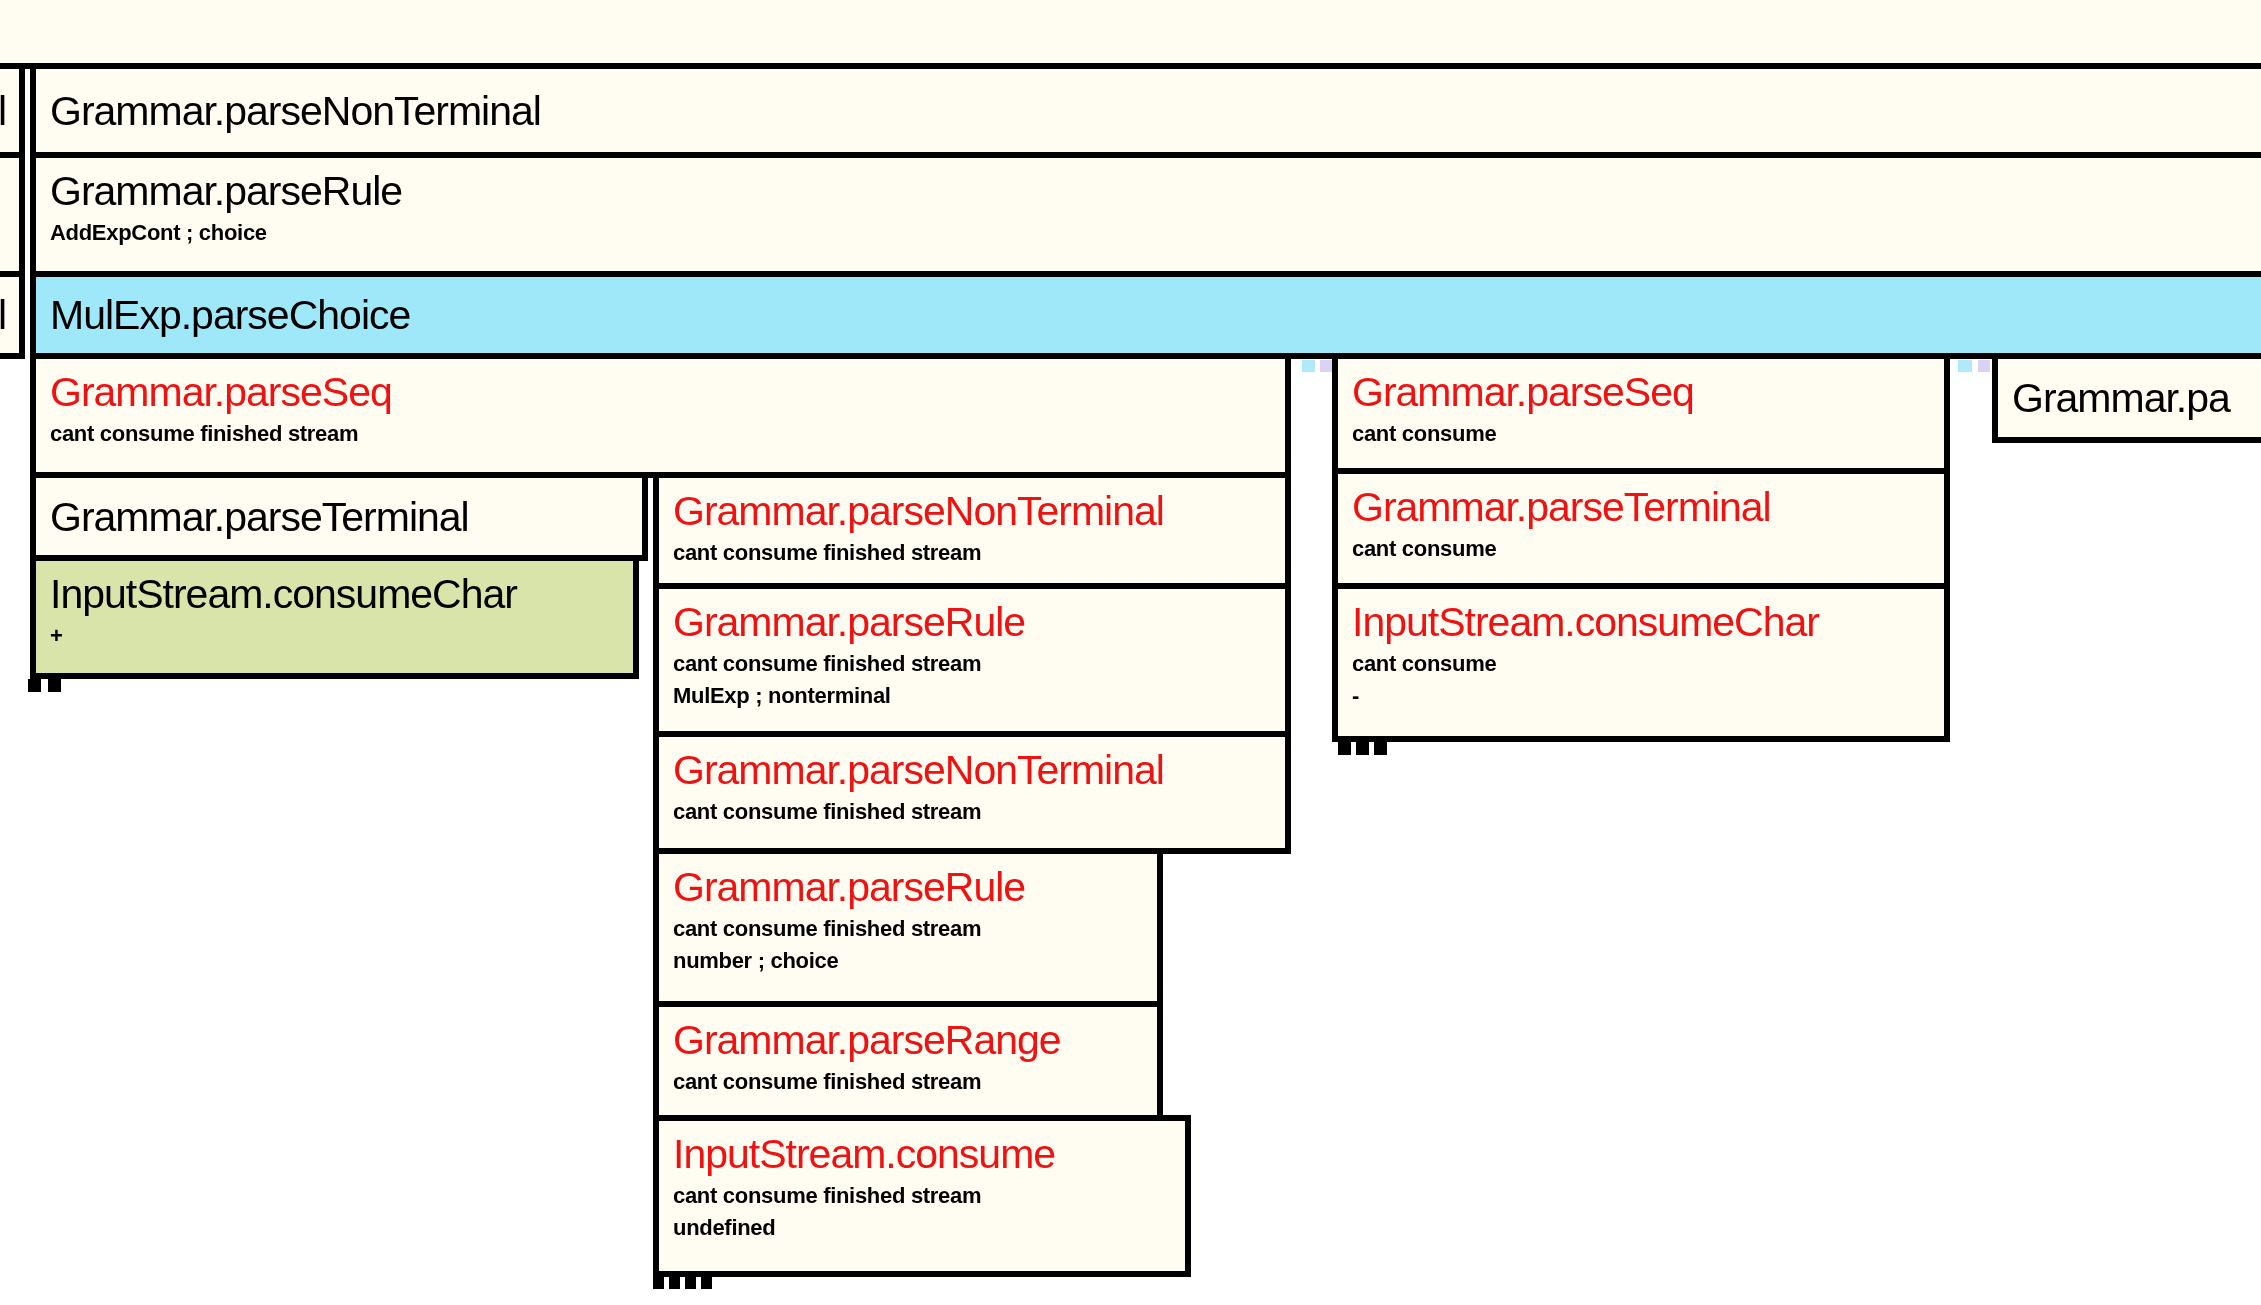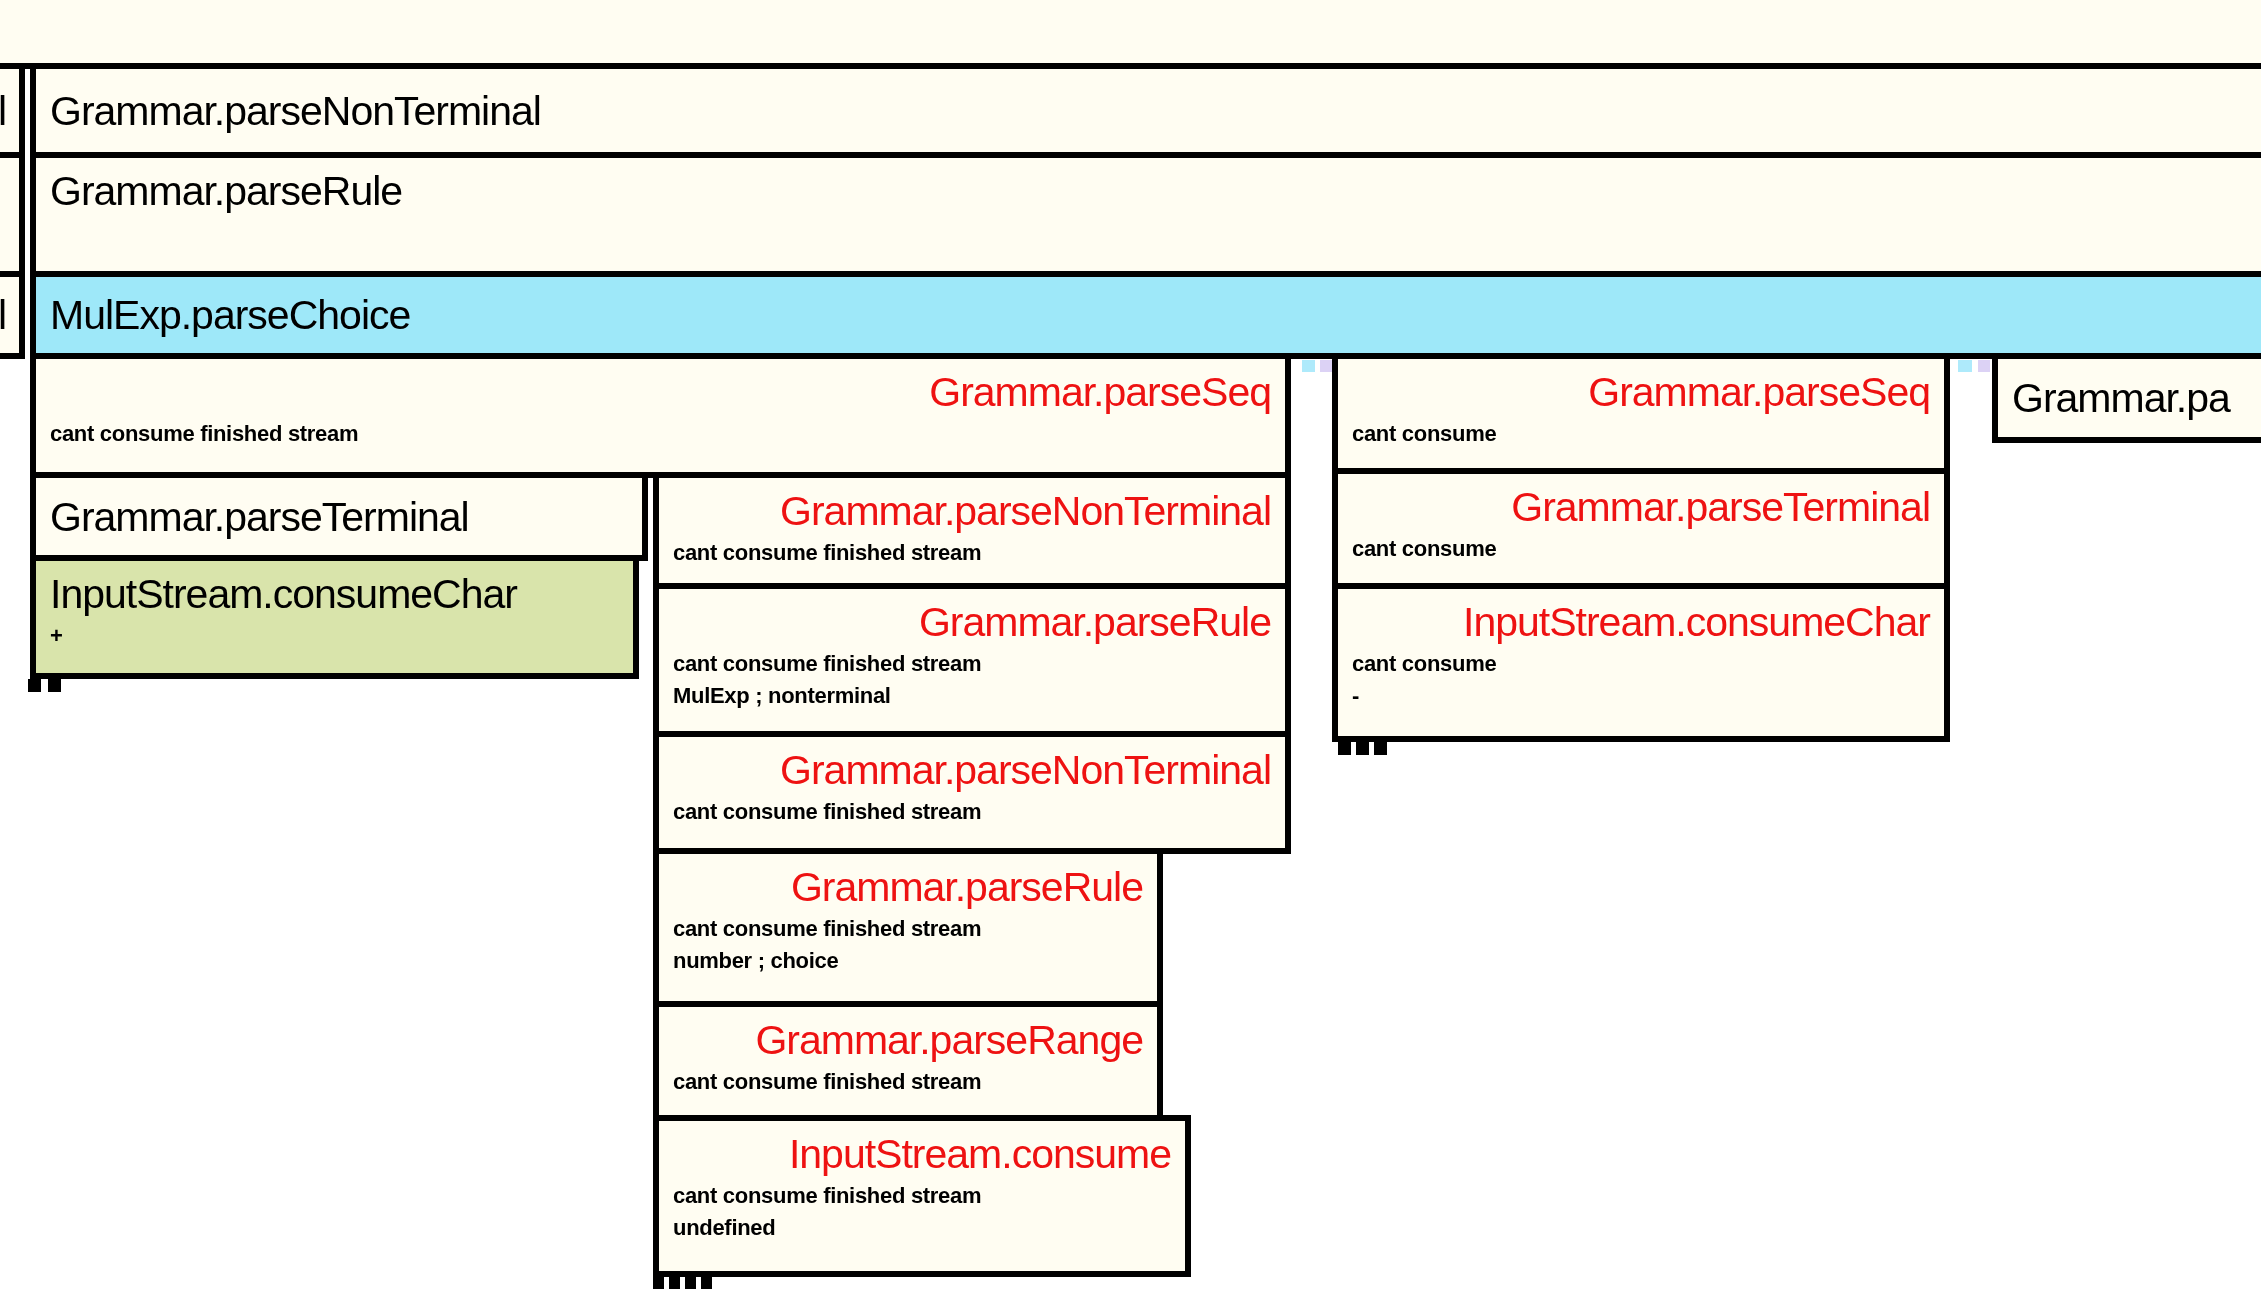--- a/index.html
+++ b/index.html
@@ -21,21 +21,21 @@
   .center{display:flex; align-items:center; padding-top:0; padding-bottom:0;}
   .title{
     font-size:41px; line-height:50px; letter-spacing:-1px;
     white-space:nowrap; color:var(--ink);
   }
   .sub{
     font-size:22px; font-weight:700; line-height:30px;
     letter-spacing:-0.3px; white-space:nowrap; color:var(--ink);
     margin-top:2px;
   }
-  .fail .title{color:var(--red);text-align:right;}
+  .fail .title{color:var(--red);}
   .selected{background:var(--cyan);}
   .consumed{background:var(--green);}
   .strip{background:var(--paper);}
   .stub{padding:0 0 0 2px;}
   .dot{position:absolute; background:#000;}
   .marker{position:absolute; top:360px; height:12px;}
   .m-blue{background:var(--mblue);}
   .m-lav{background:var(--mlav);}
 </style>
 </head>
@@ -52,20 +52,21 @@
   <div class="box stub center" style="left:-10px; top:271px; width:35px; height:88px;">
     <span class="title">l</span>
   </div>
 
   <div class="box center" style="left:30px; top:63px; width:2245px; height:95px;">
     <div class="title">Grammar.parseNonTerminal</div>
   </div>
 
   <div class="box" style="left:30px; top:152px; width:2245px; height:125px;">
     <div class="title">Grammar.parseRule</div>
+    <div class="sub">AddExpCont ; choice</div>
   </div>
 
   <div class="box center selected" style="left:30px; top:271px; width:2245px; height:88px;">
     <div class="title">MulExp.parseChoice</div>
   </div>
 
   <div class="box fail" style="left:30px; top:353px; width:1261px; height:125px;">
     <div class="title">Grammar.parseSeq</div>
     <div class="sub">cant consume finished stream</div>
   </div>

